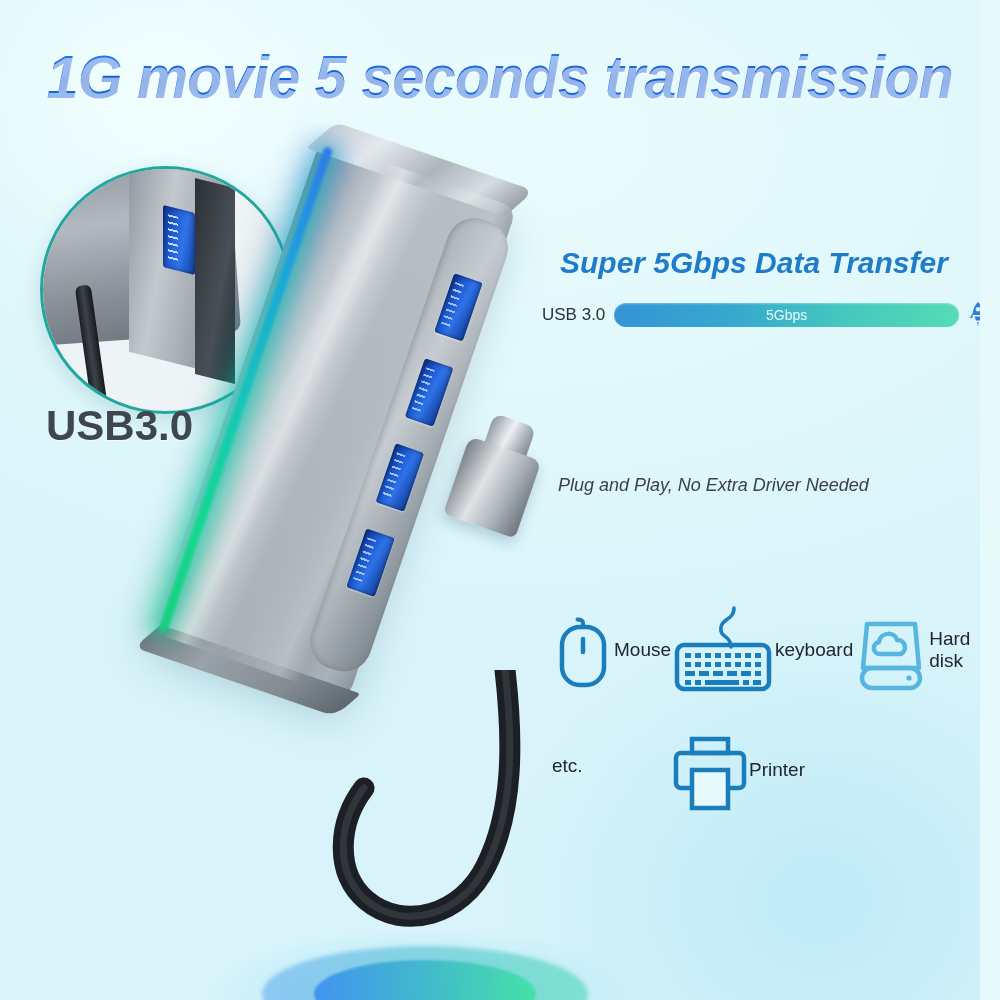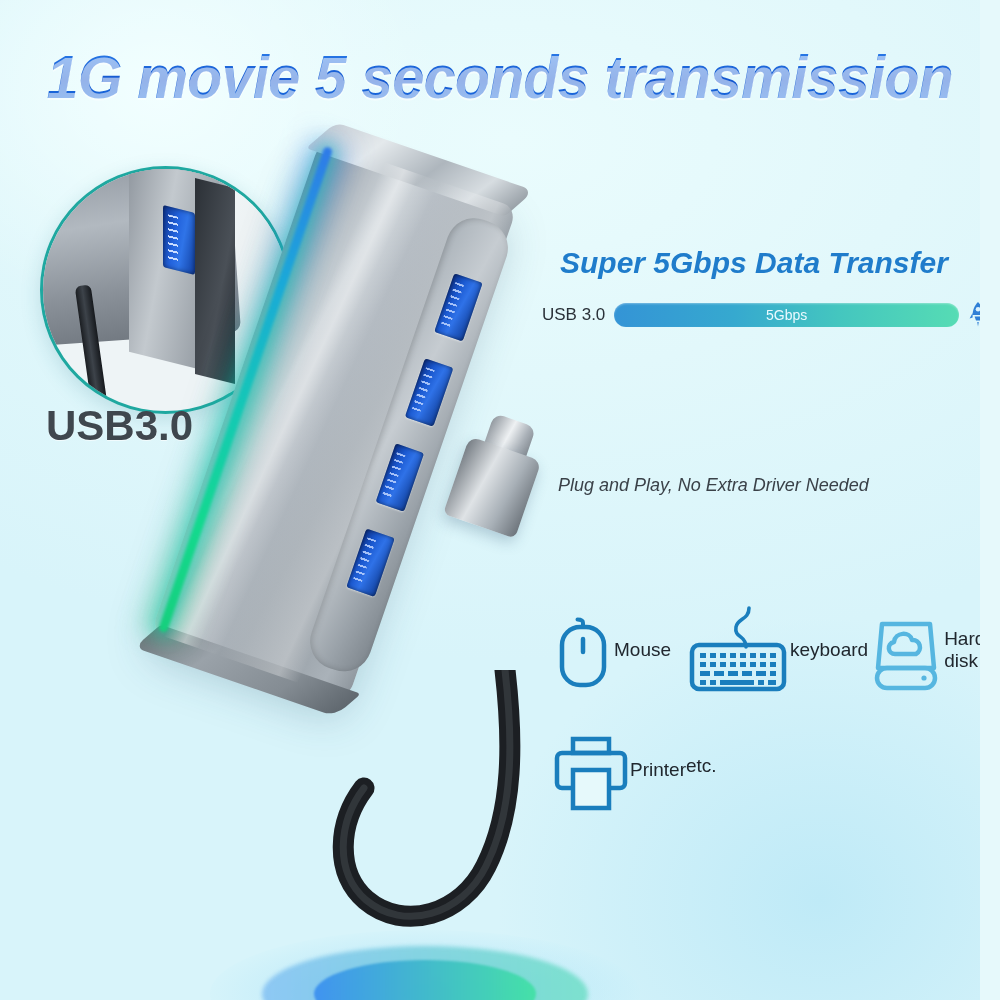--- a/index.html
+++ b/index.html
@@ -352,32 +352,32 @@
         <svg width="76" height="76" viewBox="0 0 76 76">
           <path d="M14 8 L62 8 L66 52 L10 52 Z" stroke="#56b6e0" stroke-width="4.5" fill="none" stroke-linejoin="round"></path>
           <path d="M27 38 C20 38 18 28 26 26 C27 16 42 15 44 24 C52 23 55 34 48 38 Z" stroke="#56b6e0" stroke-width="4.5" fill="none" stroke-linejoin="round"></path>
           <rect x="9" y="52" width="58" height="20" rx="10" stroke="#56b6e0" stroke-width="4.5" fill="none"></rect>
           <circle cx="56" cy="62" r="2.6" fill="#56b6e0"></circle>
         </svg>
       </div>
       <div class="cap">Hard disk</div>
     </div>
 
+    <div class="dev etc">
+      <div class="glyph">
+        <span class="etc-text">etc.</span>
+      </div>
+
+    </div>
+
     <div class="dev">
       <div class="glyph">
         <svg width="78" height="76" viewBox="0 0 78 76">
           <rect x="21" y="3" width="36" height="14" stroke="#1a7ebd" stroke-width="4.5" fill="none"></rect>
           <rect x="5" y="17" width="68" height="35" rx="5" stroke="#1a7ebd" stroke-width="4.5" fill="none"></rect>
           <rect x="21" y="34" width="36" height="38" stroke="#1a7ebd" stroke-width="4.5" fill="#e6f9fb"></rect>
         </svg>
       </div>
       <div class="cap">Printer</div>
     </div>
 
-    <div class="dev etc">
-      <div class="glyph">
-        <span class="etc-text">etc.</span>
-      </div>
-
-    </div>
-
   </div>
 </div>
 
 </body></html>

